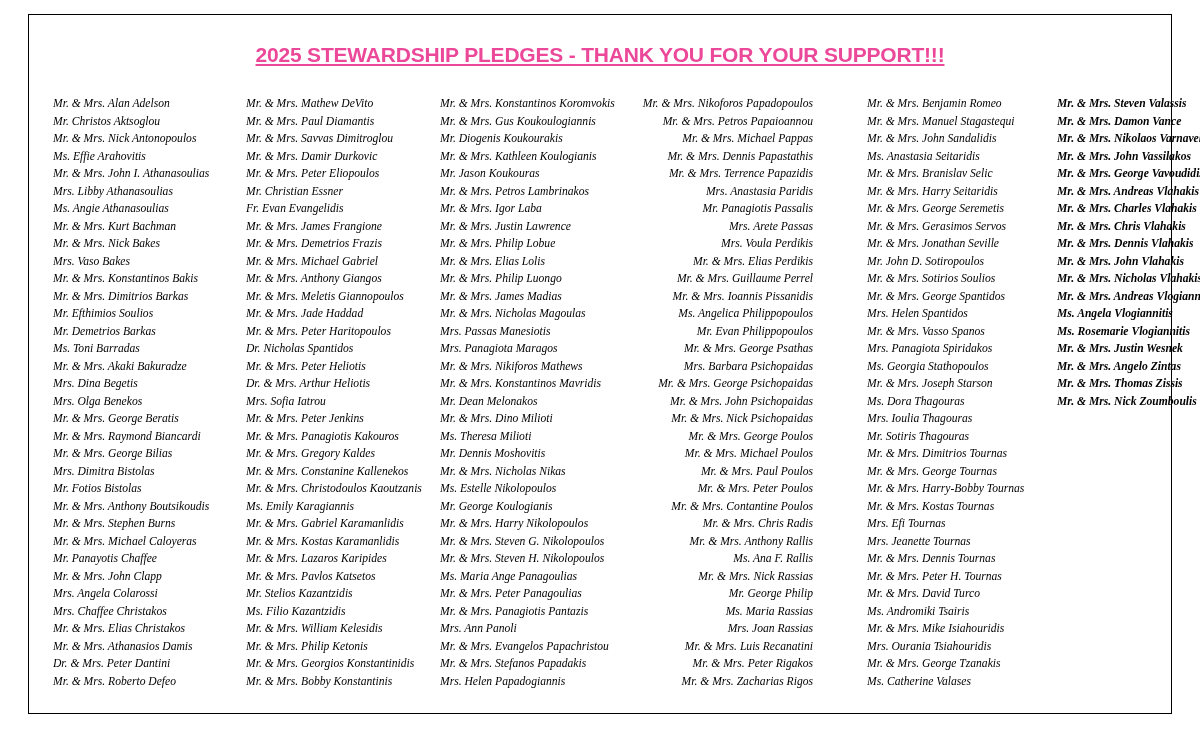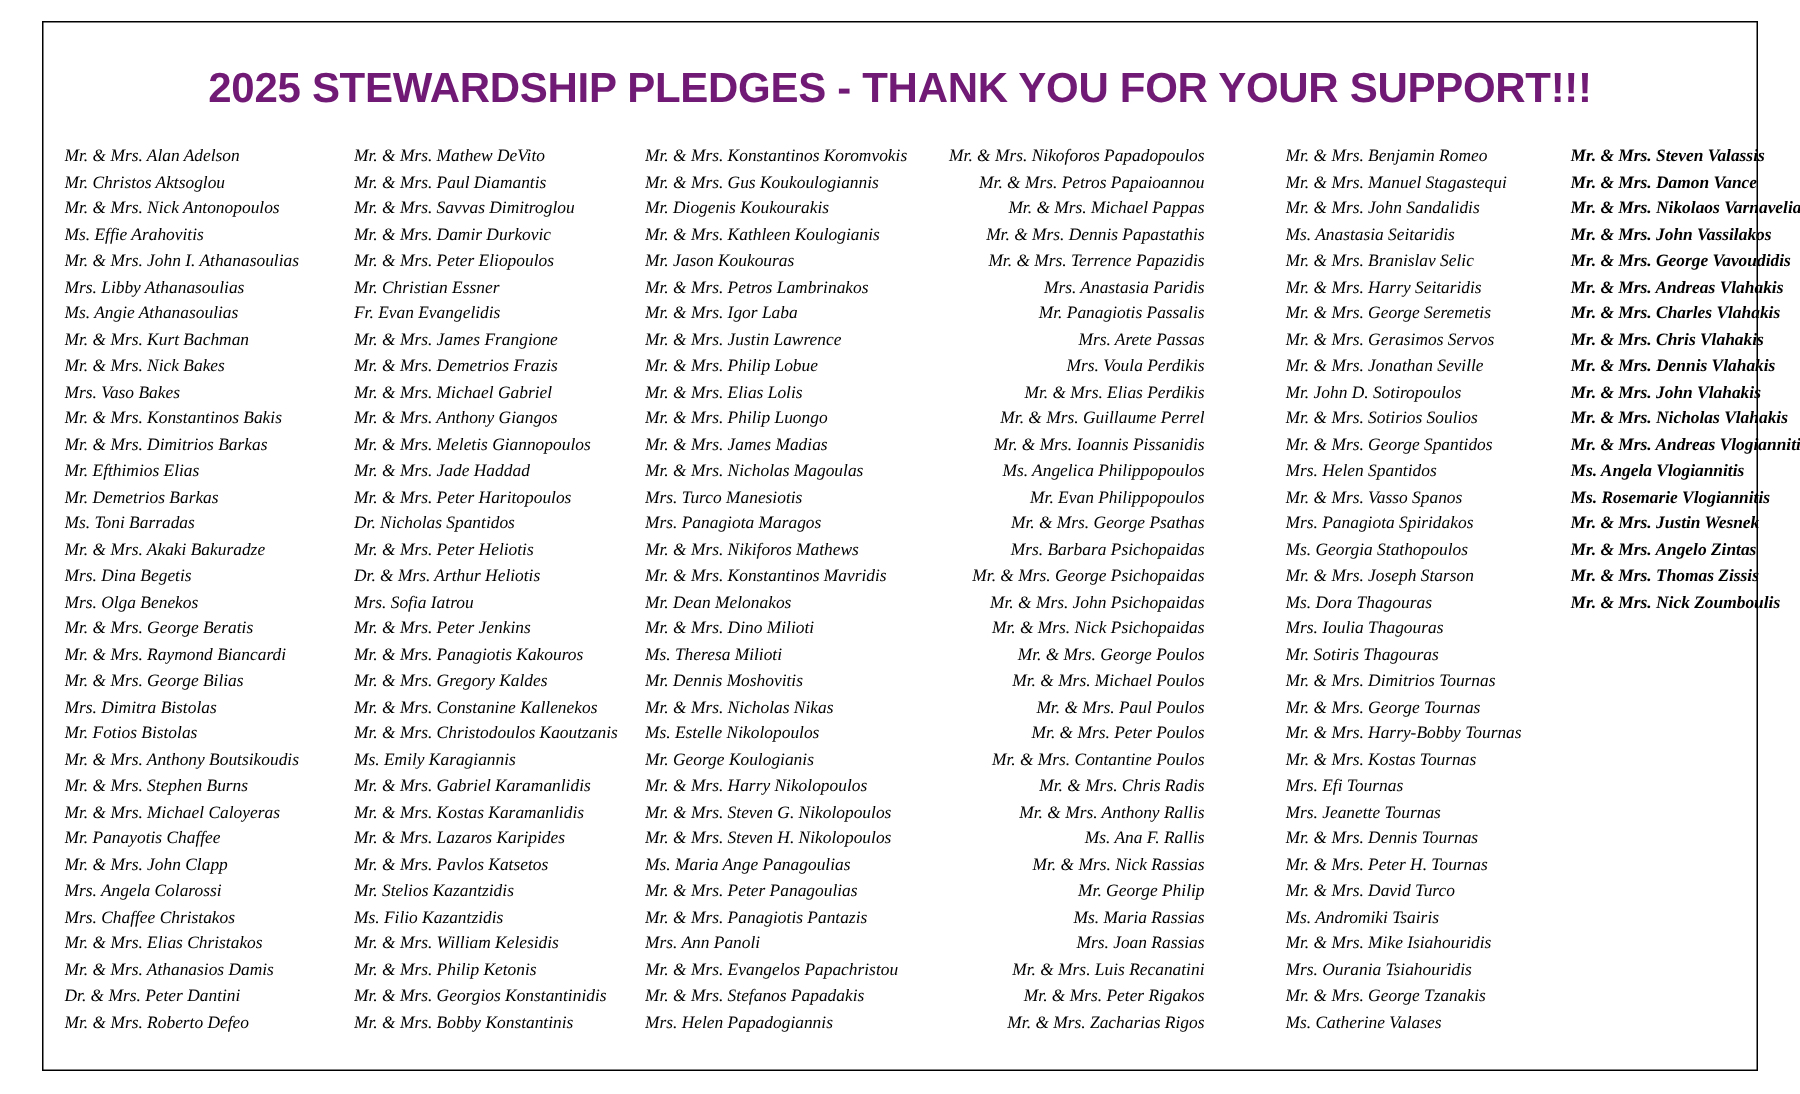--- a/index.html
+++ b/index.html
@@ -27,30 +27,31 @@
     width: 1144px;
     height: 700px;
     border: 1px solid #000000;
     box-sizing: border-box;
     background: #ffffff;
   }
   .title {
     text-align: center;
     font-family: "Liberation Sans", sans-serif;
     font-weight: bold;
-    font-size: 28px;
+    font-size: 21px;
     letter-spacing: -0.2px;
-    color: #701a75;
+    color: #ec4899;
     margin-top: 28px;
     margin-bottom: 0;
+    text-decoration: underline;
     white-space: nowrap;
   }
   .columns {
     position: absolute;
-    left: 8px;
+    left: 18px;
     right: 6px;
     top: 80px;
     display: flex;
     flex-direction: row;
     align-items: flex-start;
   }
   .col {
     flex: 0 0 auto;
     padding-left: 6px;
     box-sizing: border-box;
@@ -84,21 +85,21 @@
           <div class="name">Mr. &amp; Mrs. Nick Antonopoulos</div>
           <div class="name">Ms. Effie Arahovitis</div>
           <div class="name">Mr. &amp; Mrs. John I. Athanasoulias</div>
           <div class="name">Mrs. Libby Athanasoulias</div>
           <div class="name">Ms. Angie Athanasoulias</div>
           <div class="name">Mr. &amp; Mrs. Kurt Bachman</div>
           <div class="name">Mr. &amp; Mrs. Nick Bakes</div>
           <div class="name">Mrs. Vaso Bakes</div>
           <div class="name">Mr. &amp; Mrs. Konstantinos Bakis</div>
           <div class="name">Mr. &amp; Mrs. Dimitrios Barkas</div>
-          <div class="name">Mr. Efthimios Elias</div>
+          <div class="name">Mr. Efthimios Soulios</div>
           <div class="name">Mr. Demetrios Barkas</div>
           <div class="name">Ms. Toni Barradas</div>
           <div class="name">Mr. &amp; Mrs. Akaki Bakuradze</div>
           <div class="name">Mrs. Dina Begetis</div>
           <div class="name">Mrs. Olga Benekos</div>
           <div class="name">Mr. &amp; Mrs. George Beratis</div>
           <div class="name">Mr. &amp; Mrs. Raymond Biancardi</div>
           <div class="name">Mr. &amp; Mrs. George Bilias</div>
           <div class="name">Mrs. Dimitra Bistolas</div>
           <div class="name">Mr. Fotios Bistolas</div>
@@ -157,21 +158,21 @@
           <div class="name">Mr. &amp; Mrs. Kathleen Koulogianis</div>
           <div class="name">Mr. Jason Koukouras</div>
           <div class="name">Mr. &amp; Mrs. Petros Lambrinakos</div>
           <div class="name">Mr. &amp; Mrs. Igor Laba</div>
           <div class="name">Mr. &amp; Mrs. Justin Lawrence</div>
           <div class="name">Mr. &amp; Mrs. Philip Lobue</div>
           <div class="name">Mr. &amp; Mrs. Elias Lolis</div>
           <div class="name">Mr. &amp; Mrs. Philip Luongo</div>
           <div class="name">Mr. &amp; Mrs. James Madias</div>
           <div class="name">Mr. &amp; Mrs. Nicholas Magoulas</div>
-          <div class="name">Mrs. Turco Manesiotis</div>
+          <div class="name">Mrs. Passas Manesiotis</div>
           <div class="name">Mrs. Panagiota Maragos</div>
           <div class="name">Mr. &amp; Mrs. Nikiforos Mathews</div>
           <div class="name">Mr. &amp; Mrs. Konstantinos Mavridis</div>
           <div class="name">Mr. Dean Melonakos</div>
           <div class="name">Mr. &amp; Mrs. Dino Milioti</div>
           <div class="name">Ms. Theresa Milioti</div>
           <div class="name">Mr. Dennis Moshovitis</div>
           <div class="name">Mr. &amp; Mrs. Nicholas Nikas</div>
           <div class="name">Ms. Estelle Nikolopoulos</div>
           <div class="name">Mr. George Koulogianis</div>

